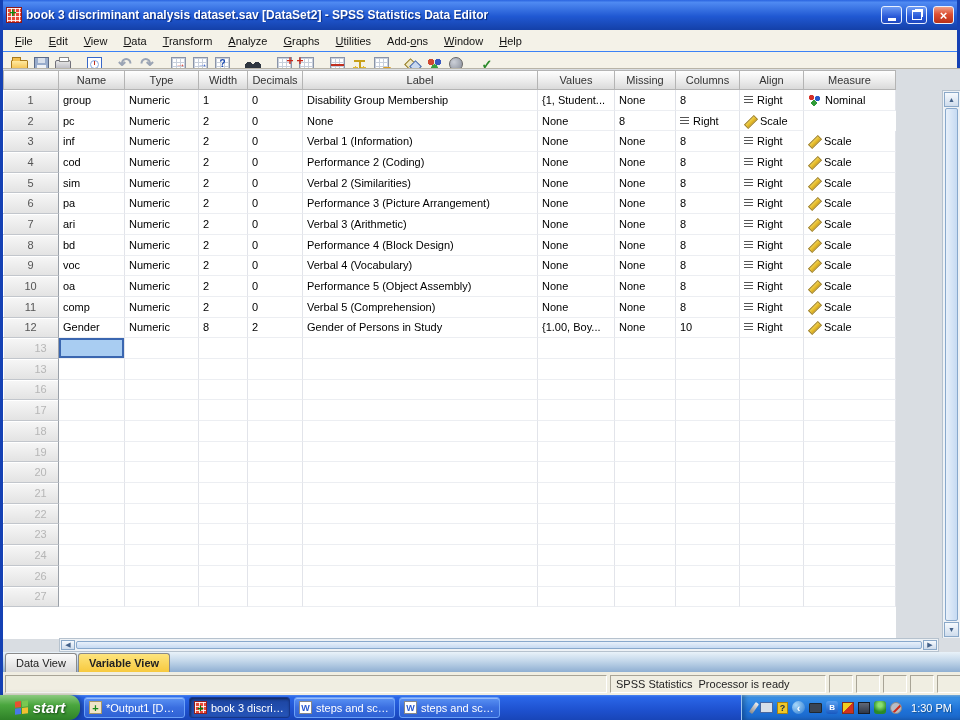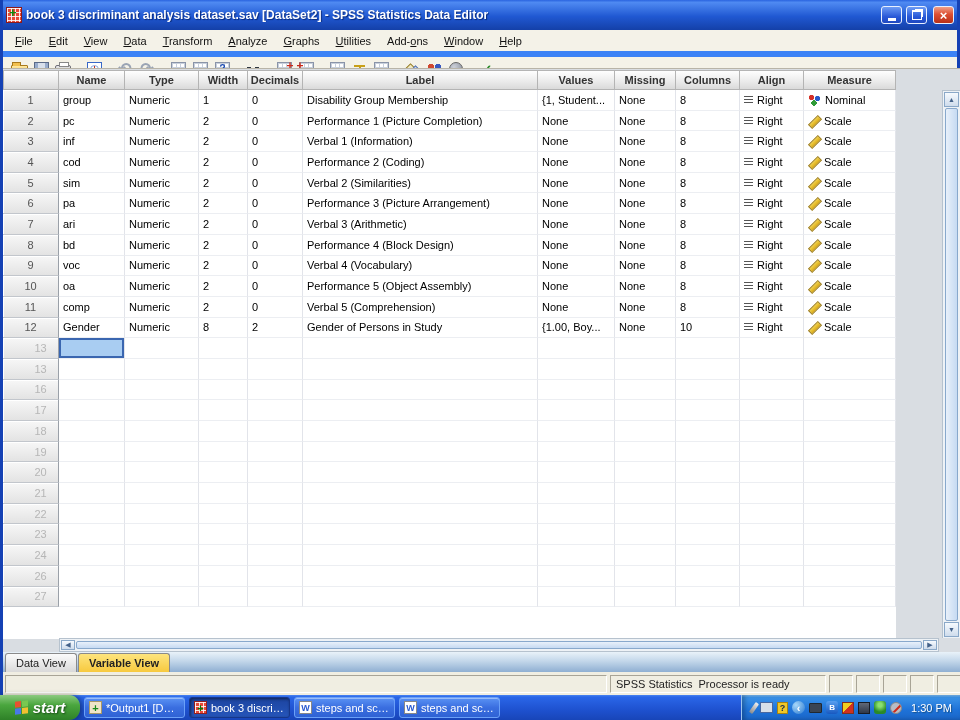--- a/index.html
+++ b/index.html
@@ -19,21 +19,21 @@
   .title-text{flex:1;color:#fff;font-weight:bold;font-size:12px;white-space:nowrap;overflow:hidden;
               text-shadow:1px 1px 1px #0a2a7a;}
   .wbtn{width:21px;height:18px;border:1px solid #e8f0ff;border-radius:3px;display:flex;
         align-items:center;justify-content:center;box-sizing:border-box;
         background:linear-gradient(#6d9cf5,#2a5ad8 60%,#1e48c0);}
   .wbtn.close{background:linear-gradient(#f0a088,#dd4f33 45%,#b83018);margin-left:2px;}
   .glyph-min{width:8px;height:3px;background:#fff;margin-top:8px;}
   .glyph-restore{width:8px;height:7px;border:1px solid #fff;border-top:2px solid #fff;box-shadow:2px -2px 0 -1px #fff;}
   .glyph-close{color:#fff;font-weight:bold;font-size:13px;line-height:1;}
   
-  .menubar{height:21px;background:#f4f2e8;border-bottom:6px solid #3b82f6;display:flex;
+  .menubar{height:21px;background:#f4f2e8;border-bottom:1px solid #3b82f6;display:flex;
            align-items:center;padding-left:4px;font-size:11px;color:#111;}
   .menu-item{padding:3px 8px;white-space:nowrap;}
   .toolbar{height:24px;background:#f4f2e8;border-bottom:1px solid #c4c0b0;display:flex;
            align-items:center;padding-left:5px;}
   .tbtn{width:22px;height:20px;display:flex;align-items:center;justify-content:center;}
   .tbtn.gap{margin-left:9px;}
   
   .i-folder{width:15px;height:10px;background:linear-gradient(#ffe9a0,#f2b83c);border:1px solid #a8791c;border-radius:1px;position:relative;margin-top:3px;}
   .i-folder::before{content:"";position:absolute;top:-4px;left:0;width:7px;height:3px;background:#f2c050;border:1px solid #a8791c;border-bottom:none;}
   .i-disk{width:13px;height:13px;background:#98accc;border:1px solid #5a6a88;position:relative;}
@@ -70,21 +70,21 @@
   .i-labels::after{content:"";position:absolute;left:6px;top:4px;width:7px;height:7px;background:#c8d8f0;border:1px solid #4868a8;transform:rotate(45deg);}
   .i-sets{width:15px;height:13px;
           background:radial-gradient(circle at 4px 4px,#d04830 3px,transparent 3.3px),
                      radial-gradient(circle at 11px 4px,#3858c0 3px,transparent 3.3px),
                      radial-gradient(circle at 7.5px 9.5px,#38a040 3px,transparent 3.3px);}
   .i-showall{width:12px;height:12px;border-radius:50%;border:1px solid #666;background:radial-gradient(circle at 4px 4px,#ccd0d8,#868c98);}
   .i-spell::after{content:"\2713";color:#2a8a2a;font-weight:bold;font-size:13px;}
   
   .sheet{position:absolute;top:68px;left:0;width:960px;height:584px;background:#d9dde2;border-top:1px solid #b8b4a8;}
   .grid-cols{display:grid;grid-template-columns:56px 66px 74px 49px 55px 235px 77px 61px 64px 64px 92px;}
-  .header-row{position:absolute;top:1px;left:0;height:20px;font-weight:bold;}
+  .header-row{position:absolute;top:1px;left:0;height:20px;}
   .hcell{background:linear-gradient(#fefefe,#eaeaea 60%,#dadada);border:1px solid #b4b4b4;border-left:none;
          display:flex;align-items:center;justify-content:center;font-size:11px;color:#333;
          box-sizing:border-box;height:20px;white-space:nowrap;overflow:hidden;}
   .hcell.corner{border-left:1px solid #b4b4b4;}
   .rows-box{position:absolute;top:21px;left:0;width:893px;height:549px;overflow:hidden;background:#fff;}
   .grid-row{height:20.7px;}
   .cell{border-right:1px solid #e2e4ea;border-bottom:1px solid #eceef2;font-size:11px;color:#000;
         display:flex;align-items:center;padding:0 4px;white-space:nowrap;overflow:hidden;box-sizing:border-box;}
   .rownum{background:linear-gradient(#f7f7f7,#e3e3e3);border-right:1px solid #9aa0a8;border-bottom:1px solid #c2c6cc;
           box-shadow:inset 1px 1px 0 #fff;justify-content:center;color:#555;padding:0;}
@@ -292,21 +292,20 @@
           <div class="cell c-columns">8</div>
           <div class="cell c-align"><span class="align-right-icon"></span>Right</div>
           <div class="cell c-measure"><span class="m-nominal"></span>Nominal</div>
         </div>
         <div class="grid-row grid-cols">
           <div class="cell rownum">2</div>
           <div class="cell c-name">pc</div>
           <div class="cell c-type">Numeric</div>
           <div class="cell c-width">2</div>
           <div class="cell c-decimals">0</div>
-          <div class="cell c-label">Performance 1 (Picture Completion)</div>
           <div class="cell c-values">None</div>
           <div class="cell c-missing">None</div>
           <div class="cell c-columns">8</div>
           <div class="cell c-align"><span class="align-right-icon"></span>Right</div>
           <div class="cell c-measure"><span class="m-scale"></span>Scale</div>
         </div>
         <div class="grid-row grid-cols">
           <div class="cell rownum">3</div>
           <div class="cell c-name">inf</div>
           <div class="cell c-type">Numeric</div>

